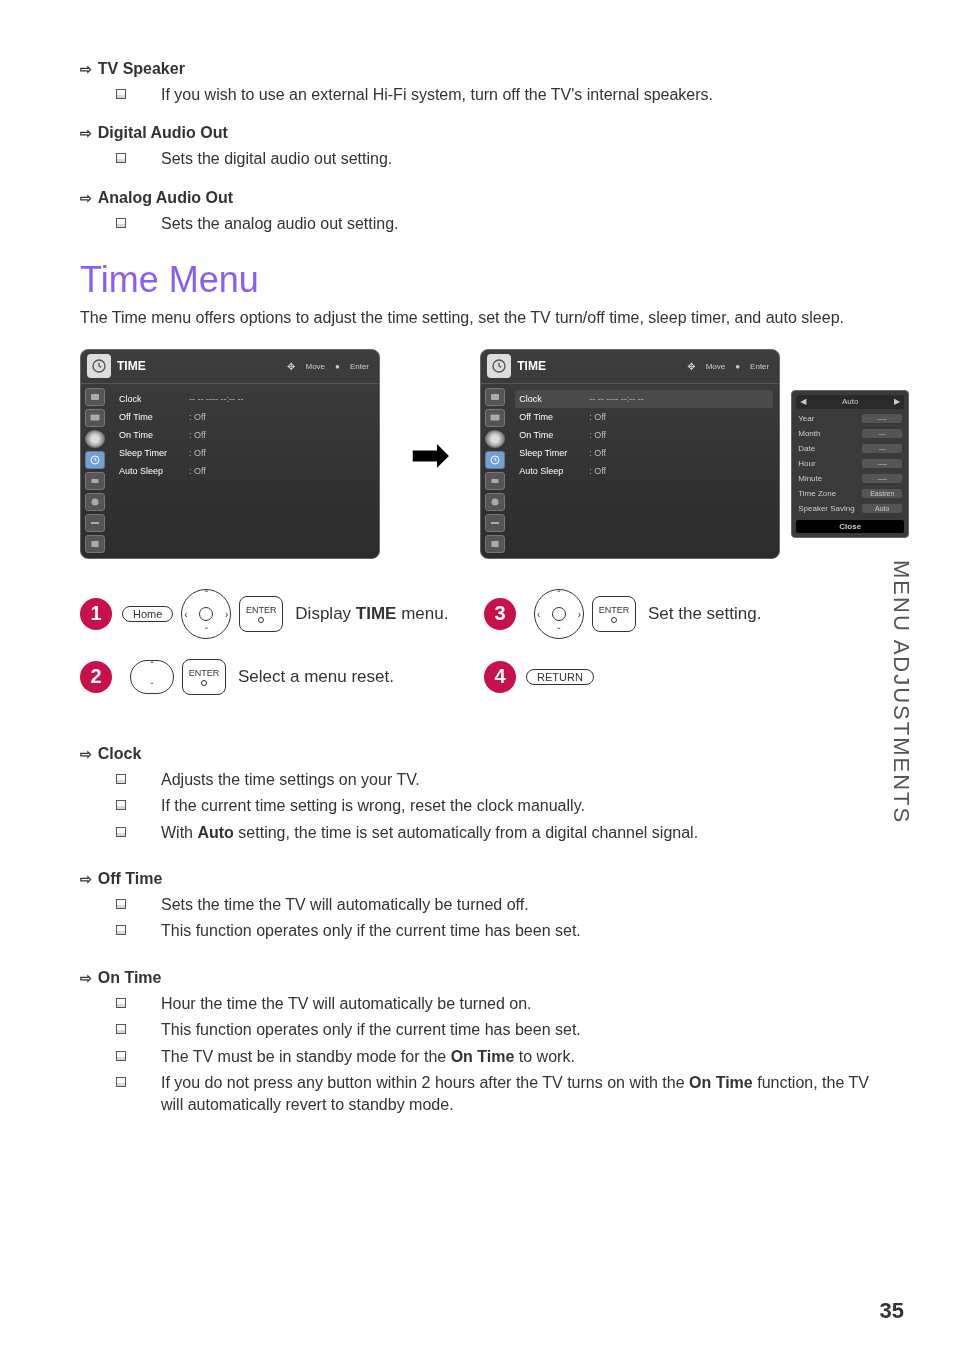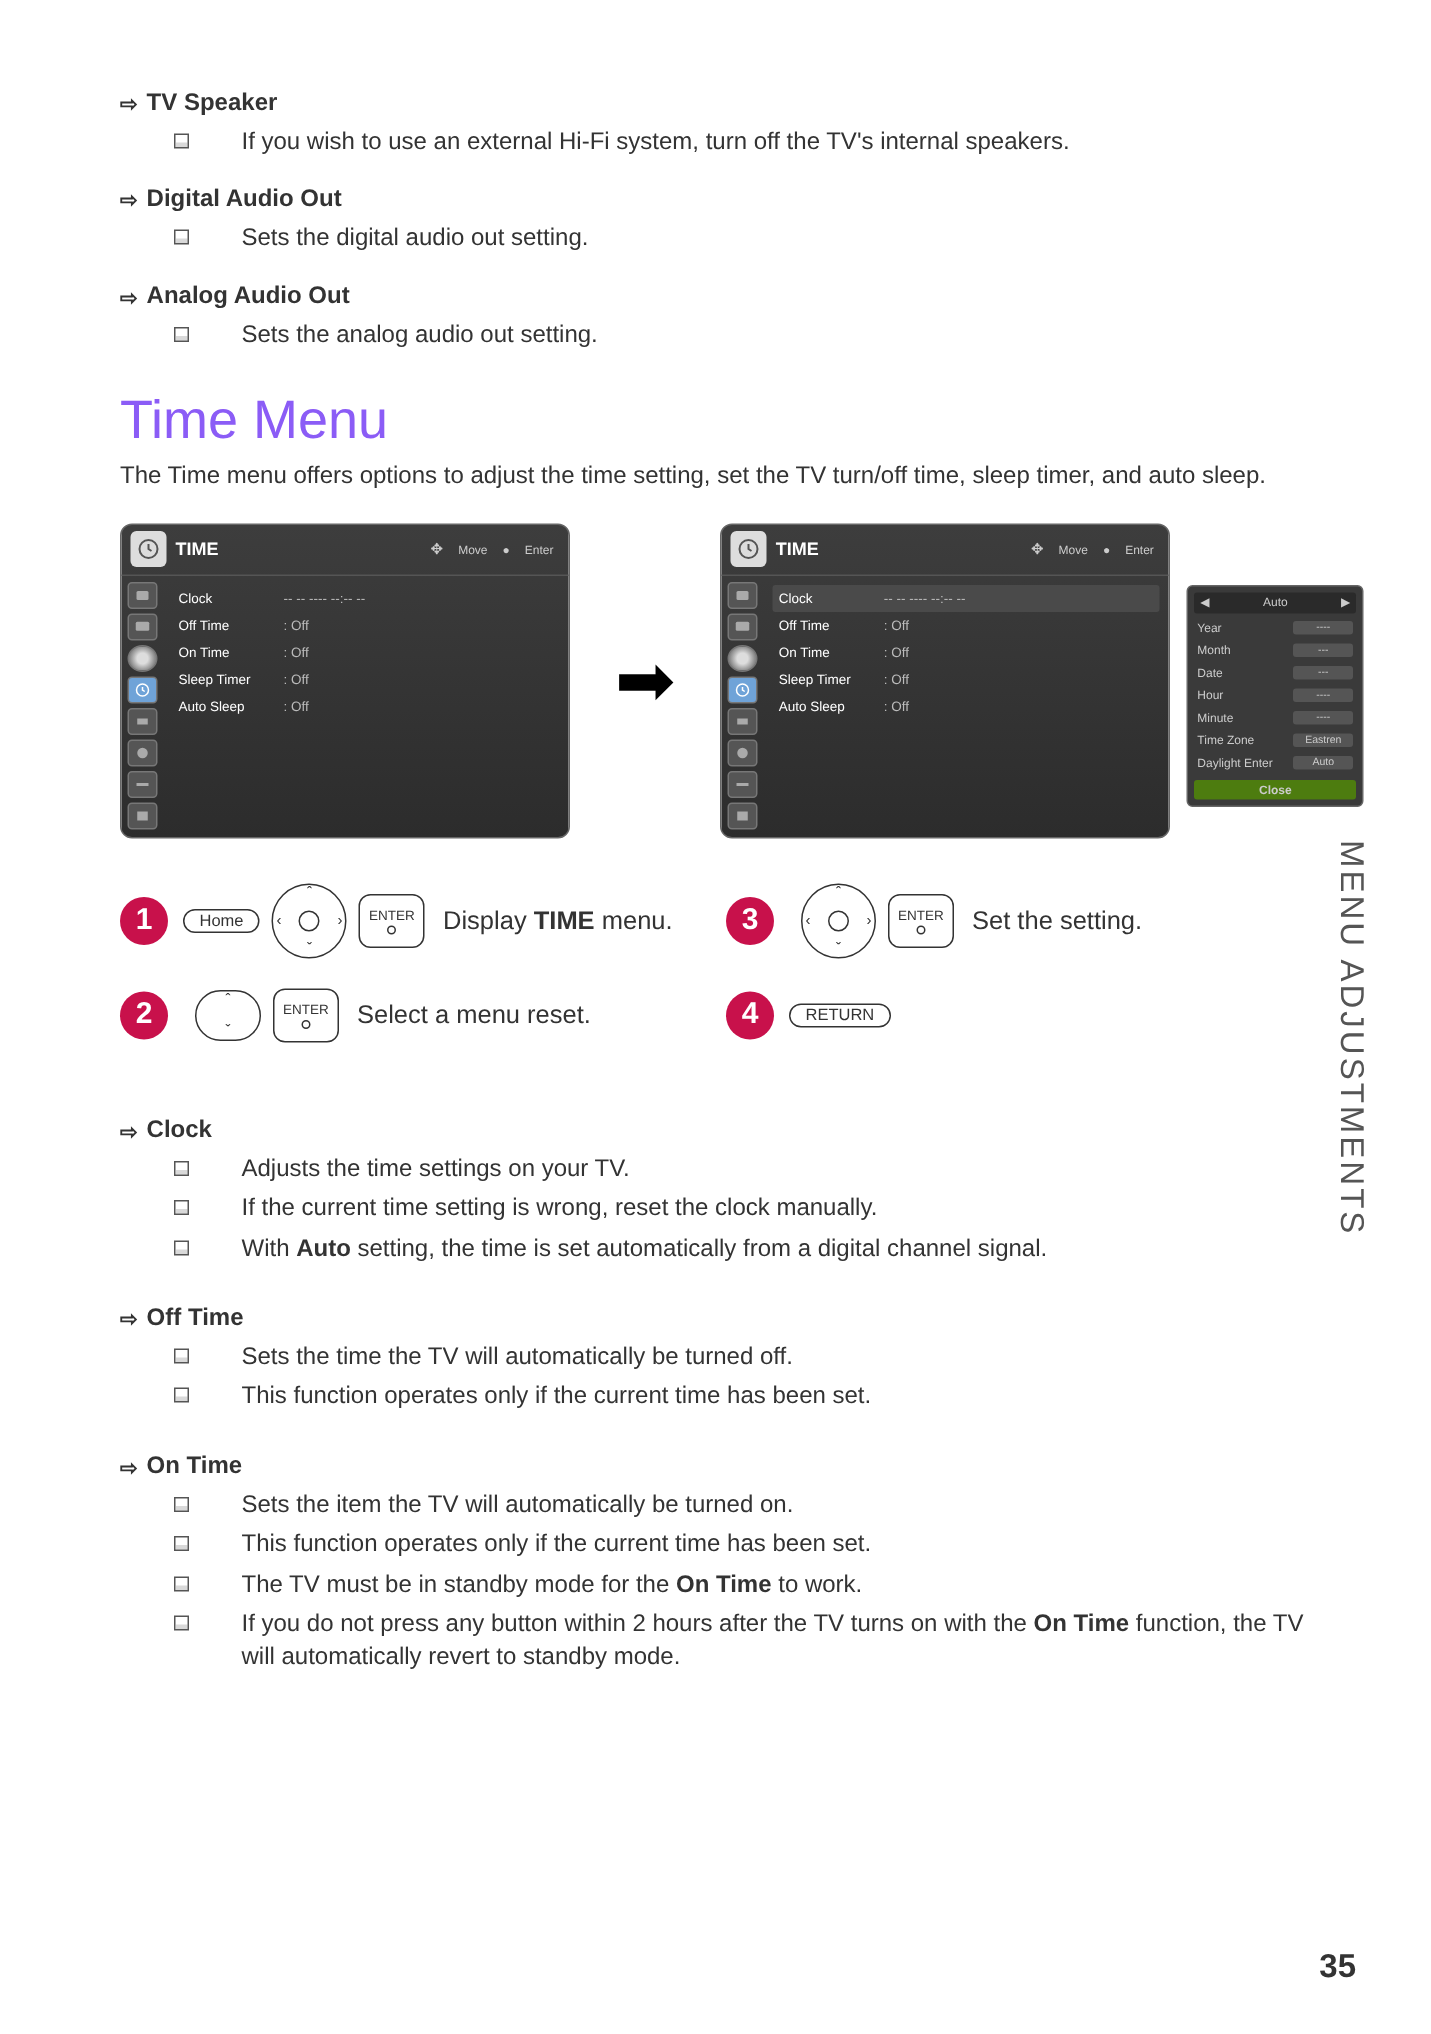--- a/index.html
+++ b/index.html
@@ -77,21 +77,21 @@
     background: #3a3a3a;
     border: 1px solid #666;
     border-radius: 4px;
     padding: 4px;
     font-size: 8px;
     color: #ccc;
   }
   .popup-top { background: #2a2a2a; height: 14px; display: flex; align-items: center; justify-content: space-between; padding: 0 4px; border-radius: 2px; margin-bottom: 2px; }
   .popup-row { display: flex; justify-content: space-between; align-items: center; height: 15px; padding: 0 2px; }
   .popup-btn { background: #555; border-radius: 2px; padding: 1px 6px; font-size: 7px; min-width: 40px; text-align: center; }
-  .popup-close { text-align: center; background: #4d7c0f; border-radius: 2px; padding: 2px; margin-top: 4px; font-weight: bold; }
+  .popup-close { text-align: center; background: #000000; border-radius: 2px; padding: 2px; margin-top: 4px; font-weight: bold; }
 
   
   .steps { margin-bottom: 50px; }
   .step-row { display: flex; align-items: center; margin-bottom: 20px; gap: 4px; }
   .step-col { display: flex; align-items: center; width: 400px; }
   .step-num {
     width: 32px; height: 32px; border-radius: 16px; background: #c8114b;
     color: #fff; font-size: 20px; font-weight: bold; display: flex;
     align-items: center; justify-content: center; margin-right: 10px; flex-shrink: 0;
   }
@@ -347,21 +347,21 @@
           </div>
           <div class="popup-row">
             <span>Minute</span>
             <span class="popup-btn">----</span>
           </div>
           <div class="popup-row">
             <span>Time Zone</span>
             <span class="popup-btn">Eastren</span>
           </div>
           <div class="popup-row">
-            <span>Daylight Enter</span>
+            <span>Speaker Saving</span>
             <span class="popup-btn">Auto</span>
           </div>
         </div>
       <div class="popup-close">Close</div>
     </div>
   </div>
 </div>
 
 <div class="steps">
   <div class="step-row">
@@ -453,21 +453,21 @@
         <div class="bullet-text">This function operates only if the current time has been set.</div>
       </div>
     </div>
     <div class="section-item" style="margin-bottom: 26px;">
       <div class="section-header">
         <span class="arrow-icon">⇨</span>
         <span class="bold">On Time</span>
       </div>
       <div class="bullet-row">
         <div class="bullet"></div>
-        <div class="bullet-text">Sets the item the TV will automatically be turned on.</div>
+        <div class="bullet-text">Hour the time the TV will automatically be turned on.</div>
       </div>
       <div class="bullet-row">
         <div class="bullet"></div>
         <div class="bullet-text">This function operates only if the current time has been set.</div>
       </div>
       <div class="bullet-row">
         <div class="bullet"></div>
         <div class="bullet-text">The TV must be in standby mode for the <span class="bold">On Time</span> to work.</div>
       </div>
       <div class="bullet-row">

